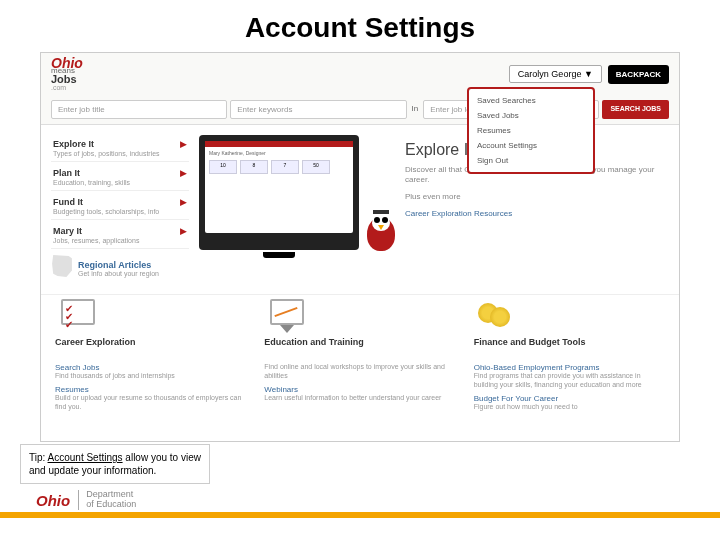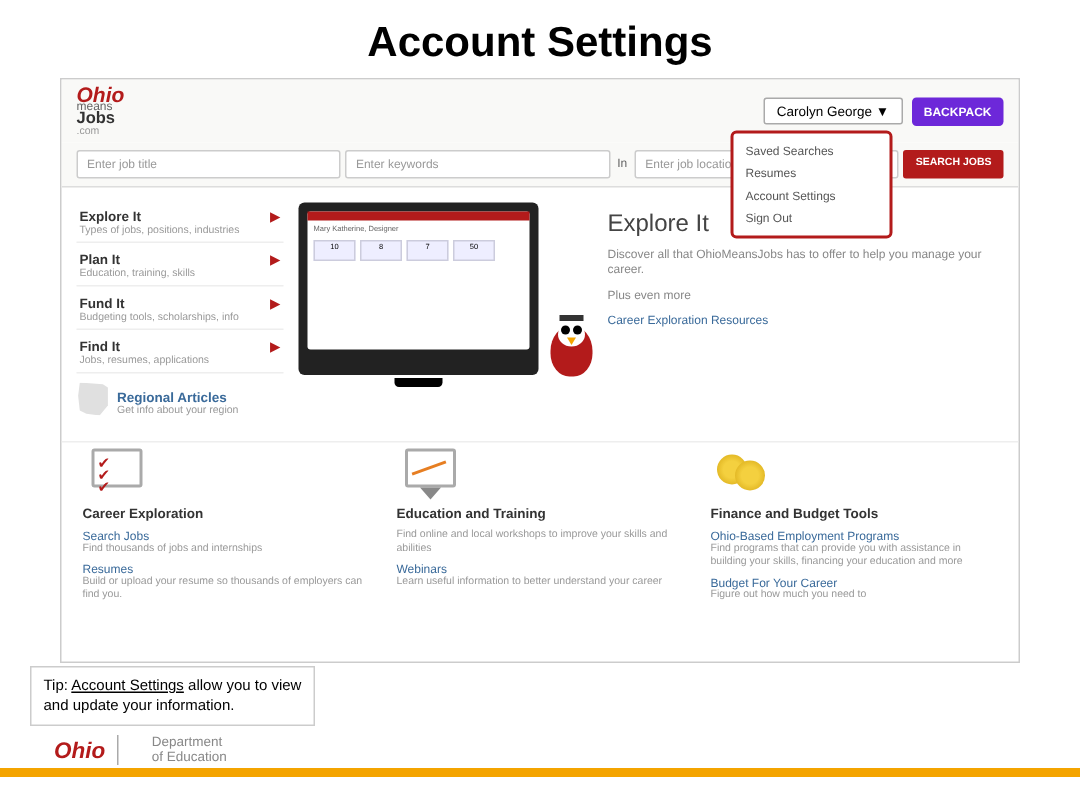--- a/index.html
+++ b/index.html
@@ -7,22 +7,22 @@
   .slide-title { font-size: 28px; font-weight: bold; text-align: center; margin: 12px 0 8px; color: #000; }
   .app-screenshot { margin: 0 40px; border: 1px solid #ccc; background: #fff; height: 390px; position: relative; overflow: hidden; }
   .topbar { display: flex; align-items: center; justify-content: space-between; padding: 4px 10px; background: #f9f9f7; height: 42px; }
   .logo { display: flex; flex-direction: column; line-height: 0.85; }
   .logo-ohio { color: #b31b1b; font-weight: bold; font-size: 14px; font-style: italic; }
   .logo-means { color: #666; font-size: 8px; margin-top: -1px; }
   .logo-jobs { color: #333; font-size: 11px; font-weight: bold; }
   .logo-com { color: #999; font-size: 7px; }
   .user-area { display: flex; align-items: center; gap: 6px; position: relative; }
   .user-btn { background: #fff; border: 1px solid #aaa; padding: 3px 8px; font-size: 9px; border-radius: 2px; }
-  .backpack-btn { background: #6d28d9; color: #fff; padding: 5px 8px; font-size: 8px; border-radius: 3px; font-weight: bold; }
-  .dropdown { position: absolute; top: 22px; right: 74px; width: 108px; background: #fff; border: 2px solid #b31b1b; border-radius: 4px; padding: 4px 0; z-index: 10; }
+  .backpack-btn { background: #000000; color: #fff; padding: 5px 8px; font-size: 8px; border-radius: 3px; font-weight: bold; }
+  .dropdown { position: absolute; top: 22px; right: 74px; width: 128px; background: #fff; border: 2px solid #b31b1b; border-radius: 4px; padding: 4px 0; z-index: 10; }
   .dropdown-item { font-size: 8px; padding: 3px 8px; color: #555; cursor: pointer; }
   .searchbar { display: flex; gap: 3px; padding: 5px 10px; background: #f9f9f7; border-bottom: 1px solid #ddd; font-size: 8px; }
   .search-input { flex: 1; border: 1px solid #ccc; padding: 4px 6px; font-size: 8px; border-radius: 2px; background: #fff; color: #999; }
   .search-in { padding: 4px 2px; color: #666; font-size: 8px; }
   .search-btn { background: #b31b1b; color: #fff; padding: 5px 8px; font-size: 7px; font-weight: bold; border-radius: 2px; }
   .main-content { display: flex; padding: 10px 10px 5px; gap: 10px; }
   .sidebar { width: 138px; display: flex; flex-direction: column; gap: 2px; }
   .side-item { border-bottom: 1px solid #eee; padding: 4px 2px; display: flex; justify-content: space-between; align-items: flex-start; }
   .side-item-text { flex: 1; }
   .side-title { font-size: 9px; font-weight: bold; color: #333; }
@@ -53,49 +53,50 @@
   .columns { display: flex; gap: 18px; padding: 2px 14px; border-top: 1px solid #eee; margin-top: 8px; }
   .col { flex: 1; }
   .col-icon { width: 48px; height: 36px; margin-bottom: 4px; position: relative; }
   .icon-board { width: 34px; height: 26px; background: #fff; border: 2px solid #aaa; border-radius: 2px; position: absolute; top: 2px; left: 6px; }
   .icon-board-legs { position: absolute; bottom: 0; left: 16px; width: 0; height: 0; border-left: 7px solid transparent; border-right: 7px solid transparent; border-top: 8px solid #888; }
   .icon-check { color: #b31b1b; font-size: 10px; position: absolute; }
   .icon-chart-line { position: absolute; top: 8px; left: 10px; width: 24px; height: 12px; }
   .icon-chart-line::before { content:''; position:absolute; width: 100%; height: 2px; background: linear-gradient(90deg, #e67e22 0%, #e67e22 100%); transform: rotate(-20deg); top: 6px; }
   .icon-coins { width: 20px; height: 20px; background: radial-gradient(circle, #f4d03f 40%, #d4a40f 100%); border-radius: 50%; position: absolute; top: 6px; left: 4px; }
   .icon-coins2 { width: 20px; height: 20px; background: radial-gradient(circle, #f4d03f 40%, #d4a40f 100%); border-radius: 50%; position: absolute; top: 10px; left: 16px; }
-  .col-title { font-size: 9px; font-weight: bold; color: #333; margin-bottom: 6px; }
+  .col-title { font-size: 9px; font-weight: bold; color: #333; margin-bottom: 16px; }
   .col-item-title { font-size: 8px; color: #3a6a9a; margin-top: 4px; }
   .col-item-sub { font-size: 7px; color: #999; line-height: 1.25; }
   .tip-box { position: absolute; left: 20px; bottom: 56px; width: 190px; background: #fff; border: 1px solid #ccc; padding: 6px 8px; font-size: 10px; line-height: 1.3; z-index: 20; }
   .tip-underline { text-decoration: underline; }
   .footer-bar { position: absolute; bottom: 22px; left: 0; width: 100%; height: 6px; background: #f4a400; }
   .footer-logo { position: absolute; bottom: 30px; left: 36px; display: flex; align-items: center; gap: 8px; }
   .ohio-footer { color: #b31b1b; font-weight: bold; font-size: 15px; font-style: italic; }
-  .dept { color: #888; font-size: 9px; line-height: 1.1; border-left: 1px solid #aaa; padding-left: 22px; }
+  .dept { color: #888; font-size: 9px; line-height: 1.1; border-left: 1px solid #aaa; padding-left: 7px; }
 </style>
 </head>
 <body>
 
 <div class="slide-title">Account Settings</div>
 
 <div class="app-screenshot">
 
   <div class="topbar">
     <div class="logo">
       <span class="logo-ohio">Ohio</span>
       <span class="logo-means">means</span>
       <span class="logo-jobs">Jobs</span>
       <span class="logo-com">.com</span>
     </div>
     <div class="user-area">
       <div class="user-btn">Carolyn George ▼</div>
       <div class="backpack-btn">BACKPACK</div>
       <div class="dropdown">
         <div class="dropdown-item">Saved Searches</div>
+        <div class="dropdown-item">Saved Jobs</div>
         <div class="dropdown-item">Resumes</div>
         <div class="dropdown-item">Account Settings</div>
         <div class="dropdown-item">Sign Out</div>
       </div>
     </div>
   </div>
 
   <div class="searchbar">
     <div class="search-input">Enter job title</div>
     <div class="search-input">Enter keywords</div>
@@ -122,21 +123,21 @@
       </div>
       <div class="side-item">
         <div class="side-item-text">
           <div class="side-title">Fund It</div>
           <div class="side-sub">Budgeting tools, scholarships, info</div>
         </div>
         <span class="side-arrow">▶</span>
       </div>
       <div class="side-item">
         <div class="side-item-text">
-          <div class="side-title">Find It</div>
+          <div class="side-title">Mary It</div>
           <div class="side-sub">Jobs, resumes, applications</div>
         </div>
         <span class="side-arrow">▶</span>
       </div>
       <div class="regional">
         <div class="ohio-shape"></div>
         <div>
           <div class="regional-title">Regional Articles</div>
           <div class="regional-sub">Get info about your region</div>
         </div>

